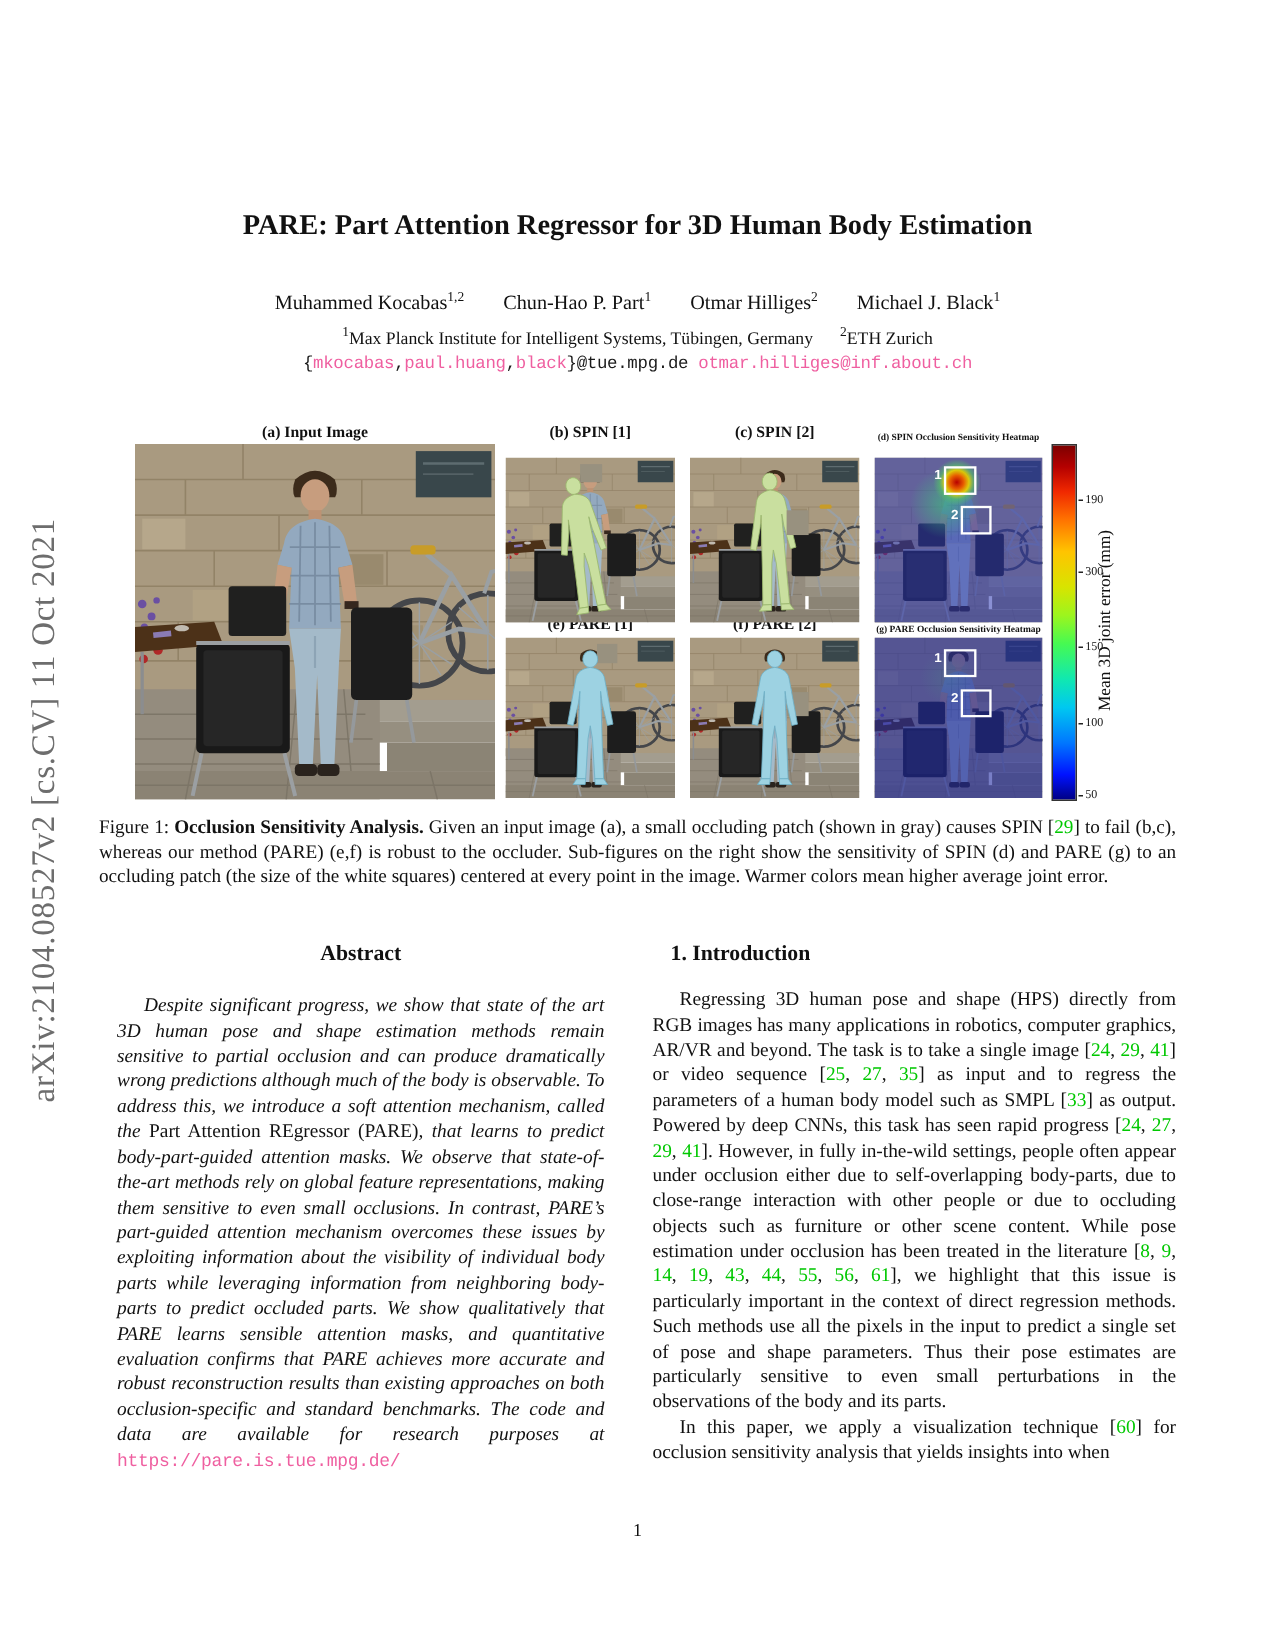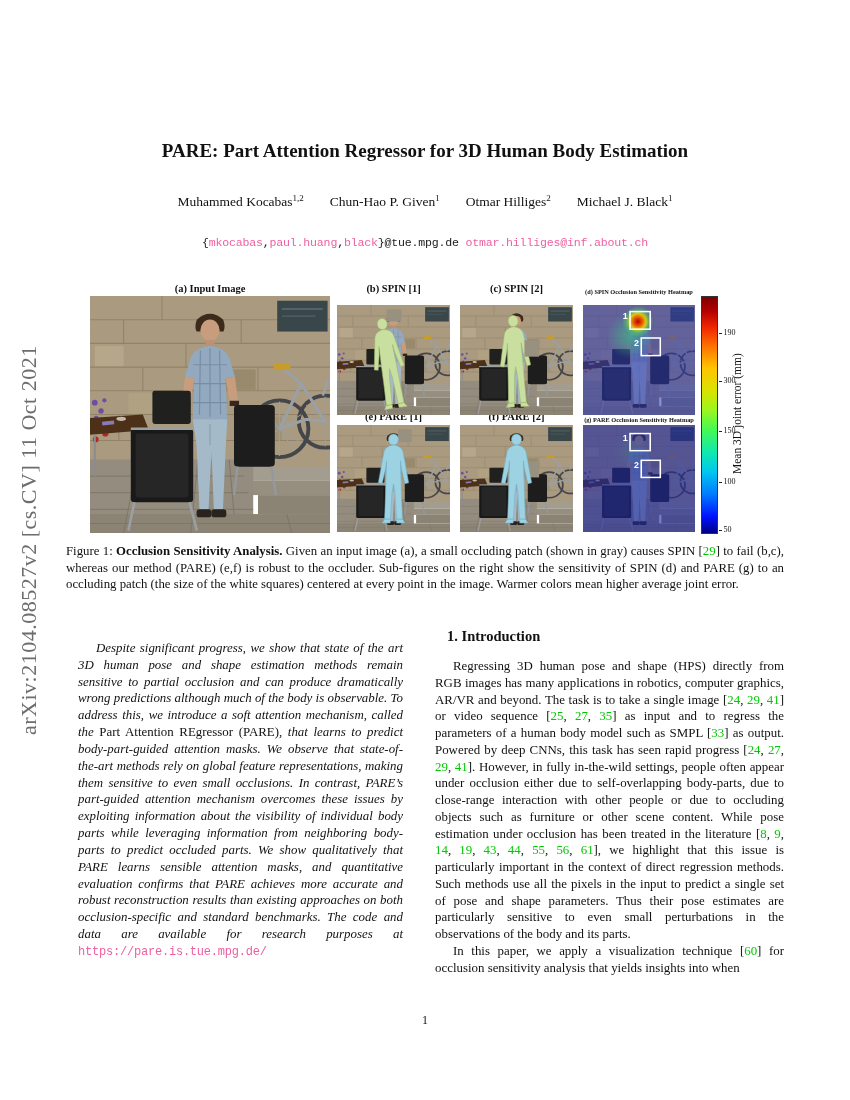--- a/index.html
+++ b/index.html
@@ -73,22 +73,23 @@
 </style>
 </head>
 <body>
 
 <div class="page">
 
   <div class="watermark">arXiv:2104.08527v2  [cs.CV]  11 Oct 2021</div>
 
   <h1 class="title">PARE: Part Attention Regressor for 3D Human Body Estimation</h1>
 
-  <div class="authors"><span class="author"><span>Muhammed Kocabas</span><sup>1,2</sup></span><span class="author"><span>Chun-Hao P. Given</span><sup>1</sup></span><span class="author"><span>Otmar Hilliges</span><sup>2</sup></span><span class="author"><span>Michael J. Black</span><sup>1</sup></span></div>
-
+  <div class="authors"><span class="author"><span>Muhammed Kocabas</span><sup>1,2</sup></span><span class="author"><span>Chun-Hao P. Part</span><sup>1</sup></span><span class="author"><span>Otmar Hilliges</span><sup>2</sup></span><span class="author"><span>Michael J. Black</span><sup>1</sup></span></div>
+
+  <div class="affils"><span class="affil"><sup>1</sup><span>Max Planck Institute for Intelligent Systems, Tübingen, Germany</span></span><span class="affil"><sup>2</sup><span>ETH Zurich</span></span></div>
 
   <div class="emails"><span class="seg-t">{</span><span class="seg-mp">mkocabas</span><span class="seg-t">,</span><span class="seg-mp">paul.huang</span><span class="seg-t">,</span><span class="seg-mp">black</span><span class="seg-t">}@tue.mpg.de</span><span class="seg-t">  </span><span class="seg-mp">otmar.hilliges@inf.about.ch</span></div>
 
   <div class="figure">
 
     <svg class="defs-svg" aria-hidden="true">
       <defs>
         <radialGradient id="hot1">
           <stop offset="0" stop-color="#b80000"></stop>
           <stop offset="0.3" stop-color="#e85e00"></stop>
@@ -314,20 +315,21 @@
     <div class="tick tick-1">300</div>
     <div class="tick tick-2">150</div>
     <div class="tick tick-3">100</div>
     <div class="tick tick-4">50</div>
     <div class="cb-label">Mean 3D joint error (mm)</div>
   </div>
 
   <div class="figcaption"><span class="seg-p">Figure 1: </span><span class="seg-b">Occlusion Sensitivity Analysis.</span><span class="seg-p">  Given an input image (a), a small occluding patch (shown in gray) causes SPIN [</span><span class="seg-g">29</span><span class="seg-p">] to fail (b,c), whereas our method (PARE) (e,f) is robust to the occluder. Sub-figures on the right show the sensitivity of SPIN (d) and PARE (g) to an occluding patch (the size of the white squares) centered at every point in the image. Warmer colors mean higher average joint error.</span></div>
 
   <div class="col-left">
+    <h2 class="abstract-h">Abstract</h2>
     <p class="abstract-text"><span class="seg-p">Despite significant progress, we show that state of the art 3D human pose and shape estimation methods remain sensitive to partial occlusion and can produce dramatically wrong predictions although much of the body is observable. To address this, we introduce a soft attention mechanism, called the </span><span class="seg-u">Part Attention REgressor (PARE)</span><span class="seg-p">, that learns to predict body-part-guided attention masks.  We observe that state-of-the-art methods rely on global feature representations, making them sensitive to even small occlusions. In contrast, PARE’s part-guided attention mechanism overcomes these issues by exploiting information about the visibility of individual body parts while leveraging information from neighboring body-parts to predict occluded parts. We show qualitatively that PARE learns sensible attention masks, and quantitative evaluation confirms that PARE achieves more accurate and robust reconstruction results than existing approaches on both occlusion-specific and standard benchmarks. The code and data are available for research purposes at </span><span class="seg-m">https://pare.is.tue.mpg.de/</span></p>
   </div>
 
   <div class="col-right">
     <h2 class="section-h">1. Introduction</h2>
     <p class="body-text"><span class="seg-p">Regressing 3D human pose and shape (HPS) directly from RGB images has many applications in robotics, computer graphics, AR/VR and beyond.  The task is to take a single image [</span><span class="seg-g">24</span><span class="seg-p">, </span><span class="seg-g">29</span><span class="seg-p">, </span><span class="seg-g">41</span><span class="seg-p">] or video sequence [</span><span class="seg-g">25</span><span class="seg-p">, </span><span class="seg-g">27</span><span class="seg-p">, </span><span class="seg-g">35</span><span class="seg-p">] as input and to regress the parameters of a human body model such as SMPL [</span><span class="seg-g">33</span><span class="seg-p">] as output. Powered by deep CNNs, this task has seen rapid progress [</span><span class="seg-g">24</span><span class="seg-p">, </span><span class="seg-g">27</span><span class="seg-p">, </span><span class="seg-g">29</span><span class="seg-p">, </span><span class="seg-g">41</span><span class="seg-p">]. However, in fully in-the-wild settings, people often appear under occlusion either due to self-overlapping body-parts, due to close-range interaction with other people or due to occluding objects such as furniture or other scene content.  While pose estimation under occlusion has been treated in the literature [</span><span class="seg-g">8</span><span class="seg-p">, </span><span class="seg-g">9</span><span class="seg-p">, </span><span class="seg-g">14</span><span class="seg-p">, </span><span class="seg-g">19</span><span class="seg-p">, </span><span class="seg-g">43</span><span class="seg-p">, </span><span class="seg-g">44</span><span class="seg-p">, </span><span class="seg-g">55</span><span class="seg-p">, </span><span class="seg-g">56</span><span class="seg-p">, </span><span class="seg-g">61</span><span class="seg-p">], we highlight that this issue is particularly important in the context of direct regression methods. Such methods use all the pixels in the input to predict a single set of pose and shape parameters.  Thus their pose estimates are particularly sensitive to even small perturbations in the observations of the body and its parts.</span></p>
     <p class="body-text"><span class="seg-p">In this paper, we apply a visualization technique [</span><span class="seg-g">60</span><span class="seg-p">] for occlusion sensitivity analysis that yields insights into when</span></p>
   </div>
 
   <div class="pageno">1</div>

